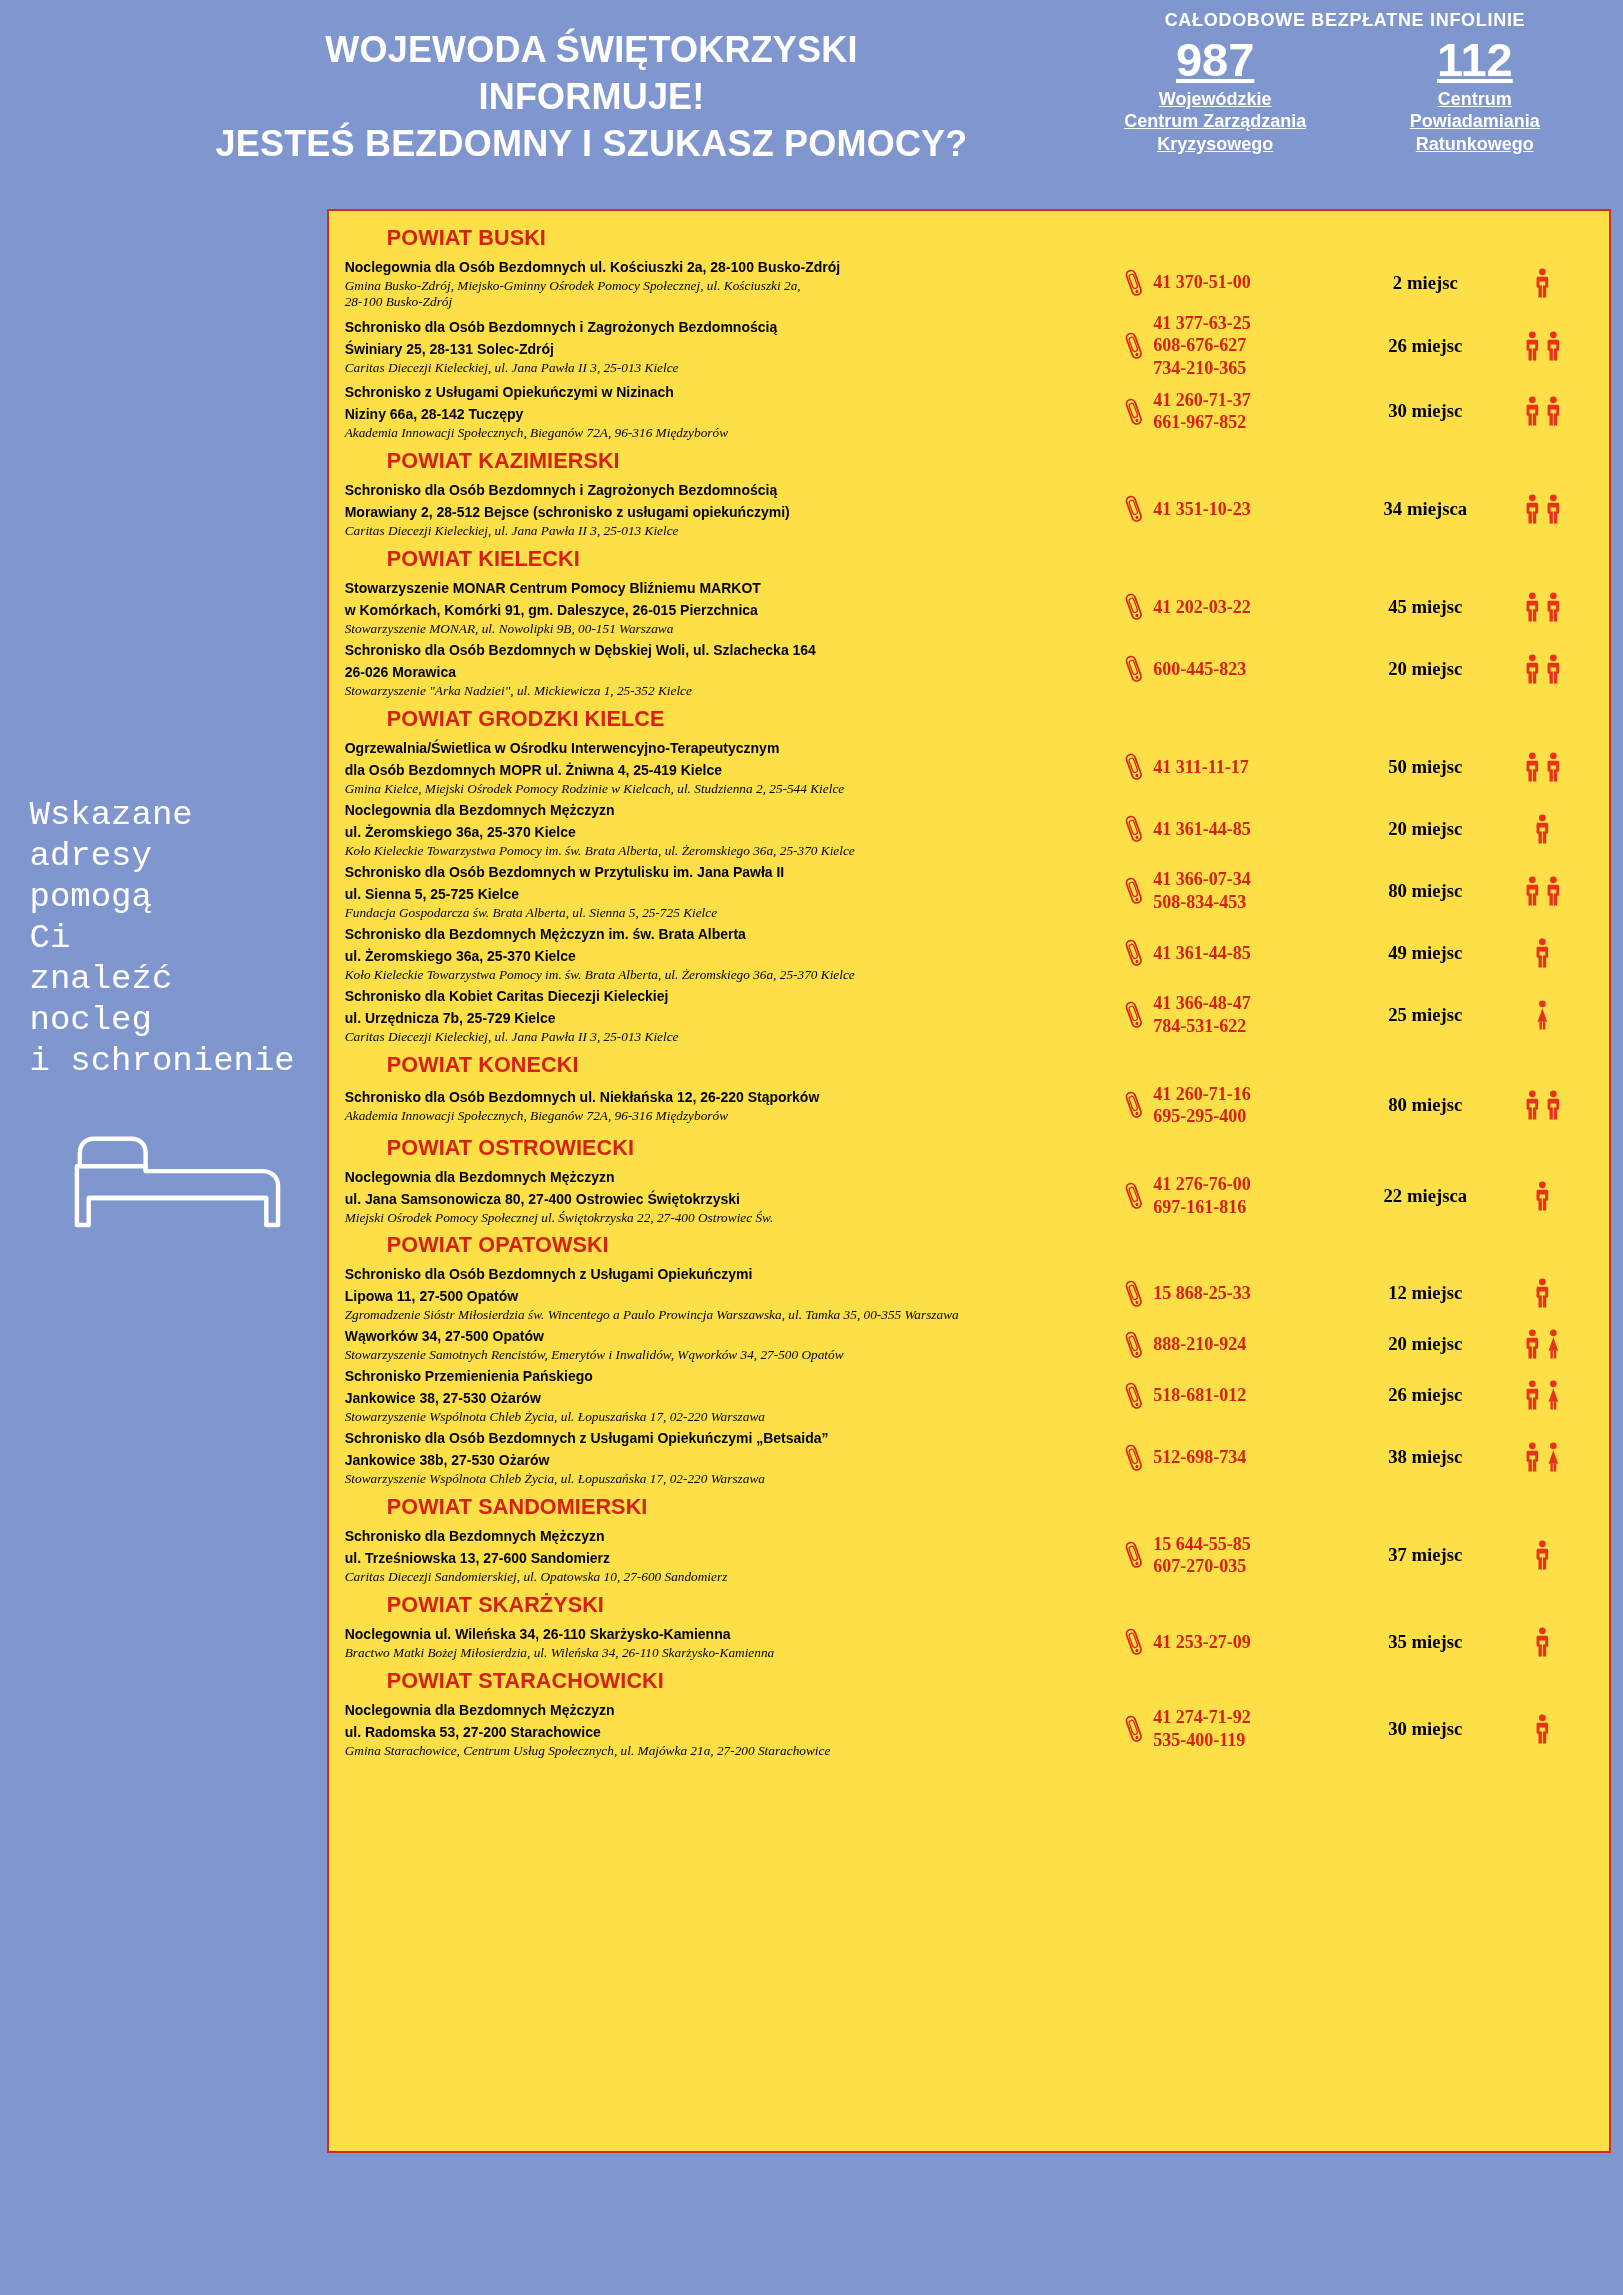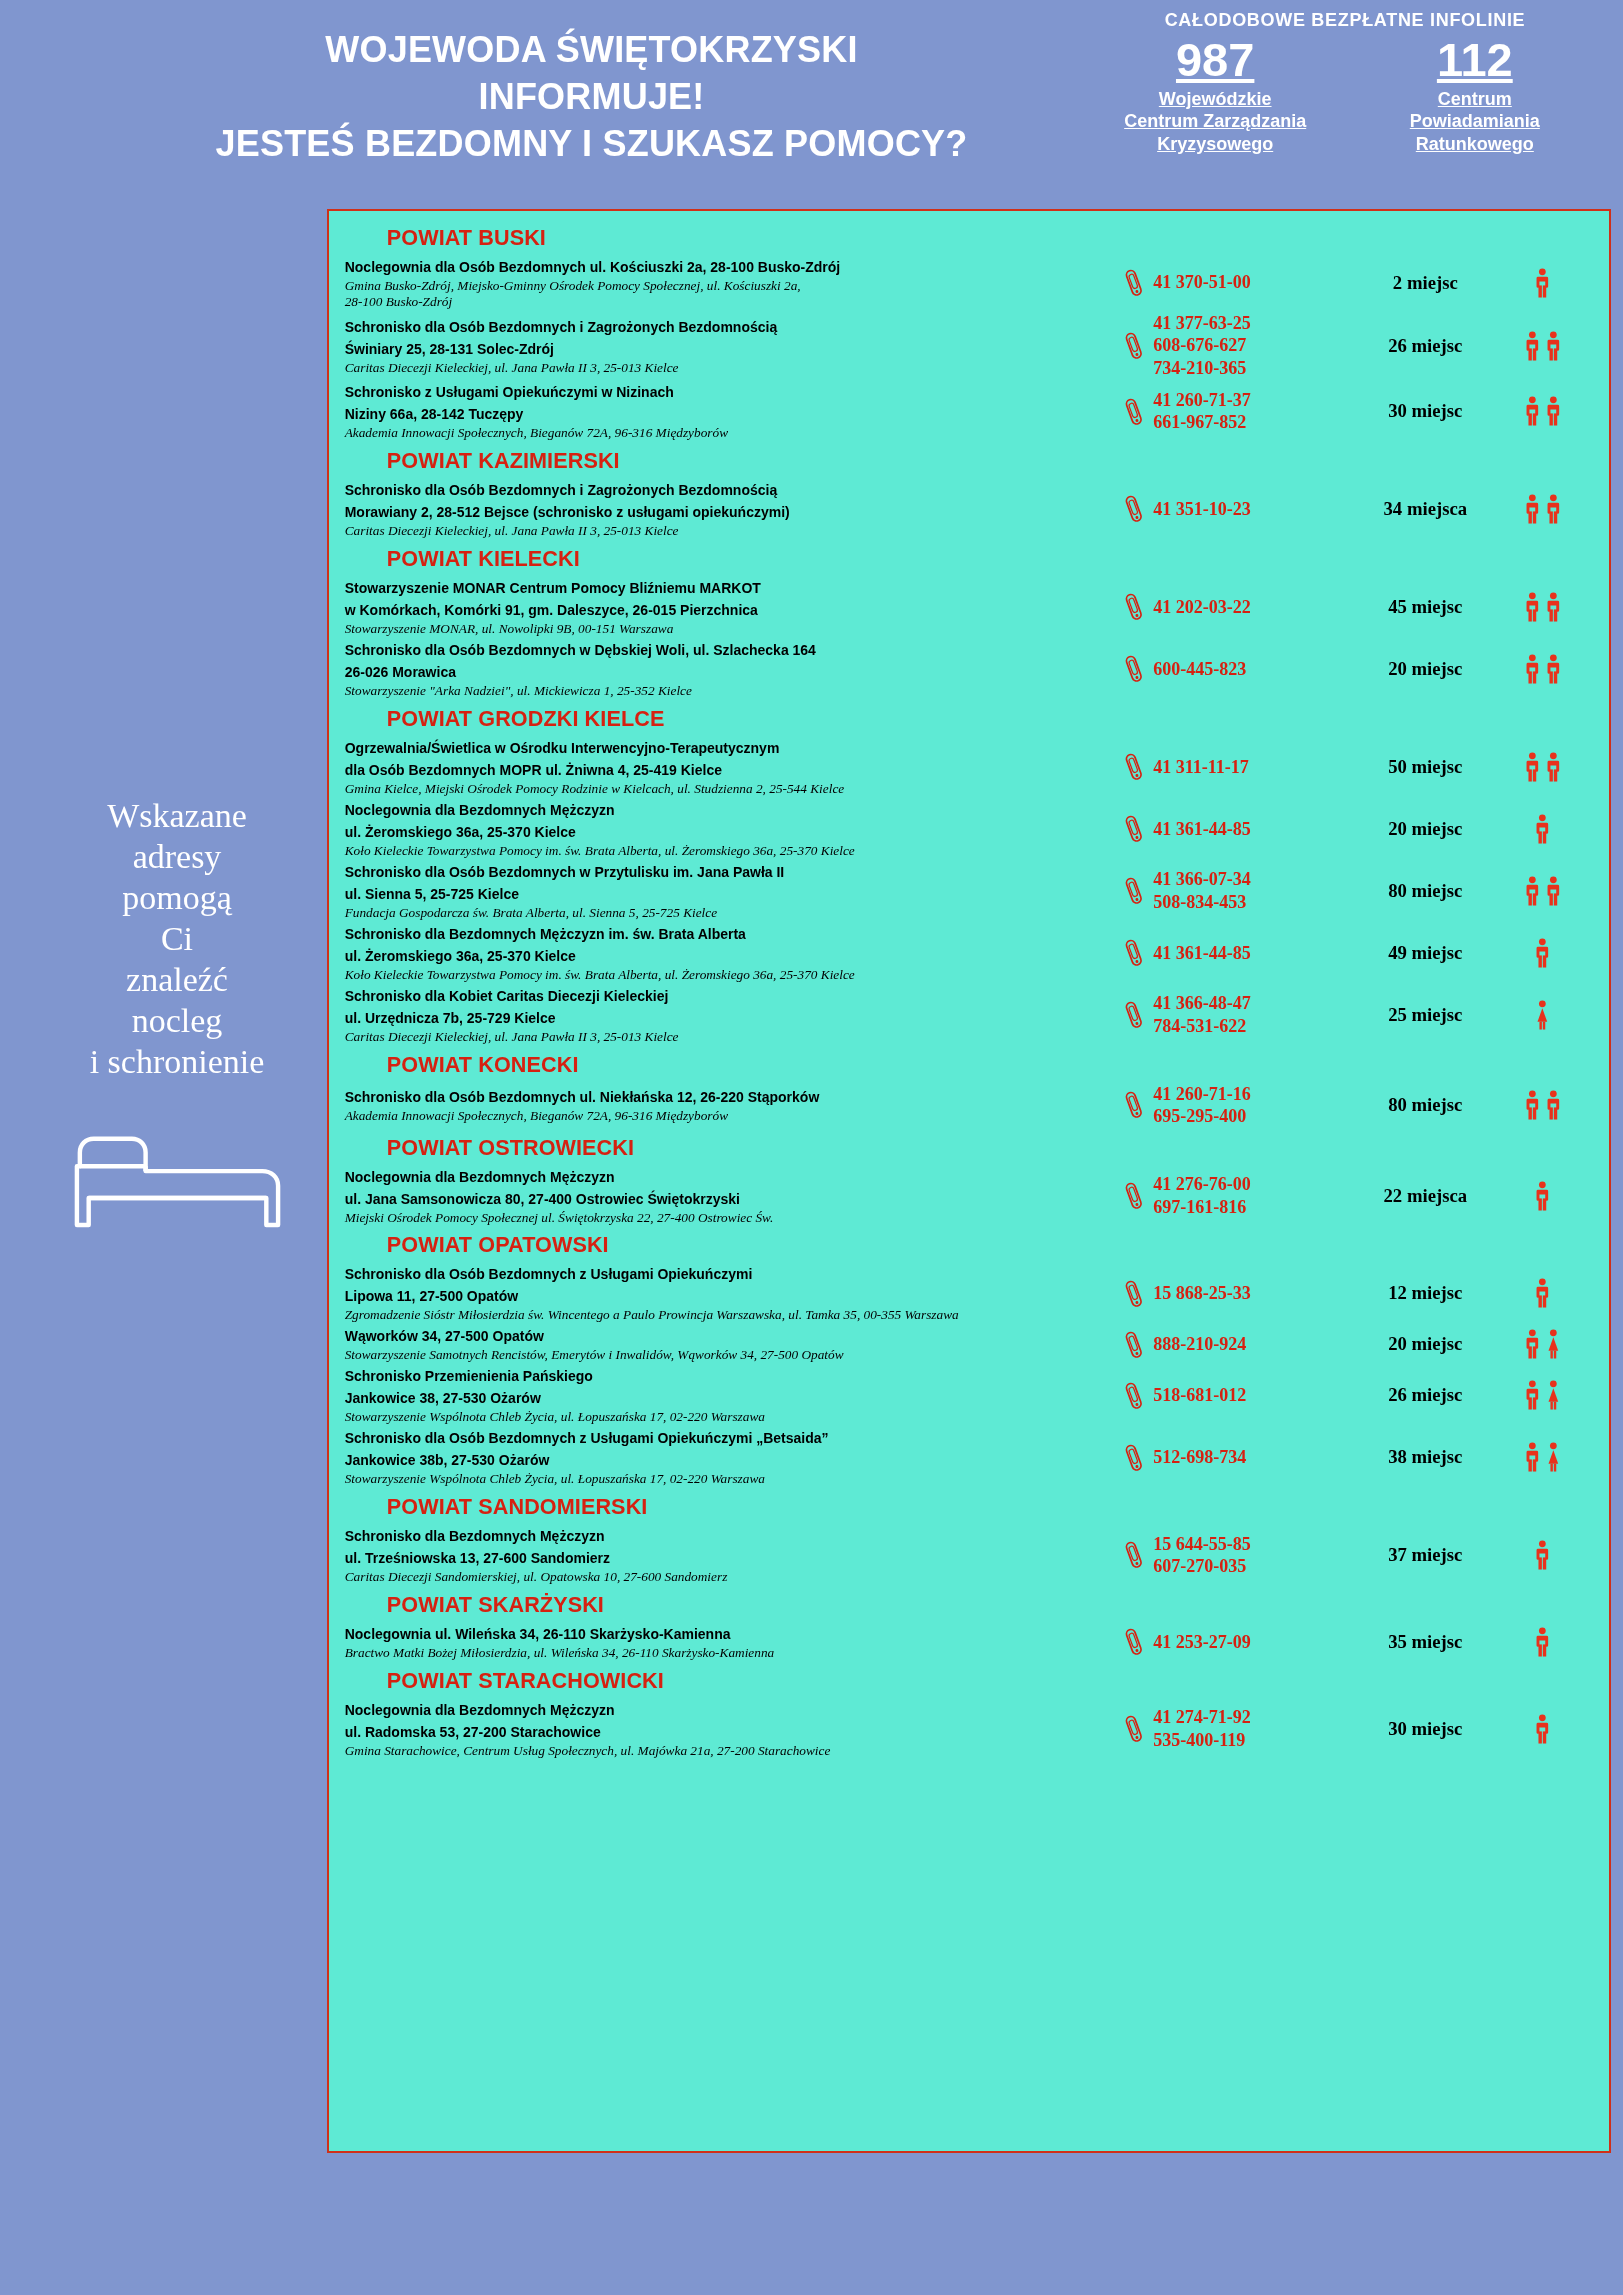--- a/index.html
+++ b/index.html
@@ -76,43 +76,42 @@
     line-height: 22.6px;
     margin-top: 2.9px;
   }
 
   
   .left-panel {
     position: absolute;
     left: 29.5px;
     top: 795px;
     width: 295px;
-    text-align: center;
     color: #ffffff;
-    font-family: Liberation Serif, serif;
+    font-family: Liberation Mono, monospace;
   }
   .left-slogan {
     font-size: 34px;
     line-height: 41px;
     font-weight: normal;
   }
   .bed-icon {
     margin: 29.5px auto 0 auto;
     width: 211px;
     height: 128px;
   }
 
   
   .listbox {
     position: absolute;
     left: 327px;
     top: 209px;
     width: 1284px;
     height: 1944px;
-    background: #5eead4;
+    background: #fde047;
     border: 2px solid #d03018;
     box-sizing: border-box;
   }
   .list-inner {
     padding: 6.9px 10.8px 4.9px 10.8px;
   }
 
   .powiat {
     color: #d62111;
     font-family: "Liberation Sans", sans-serif;

